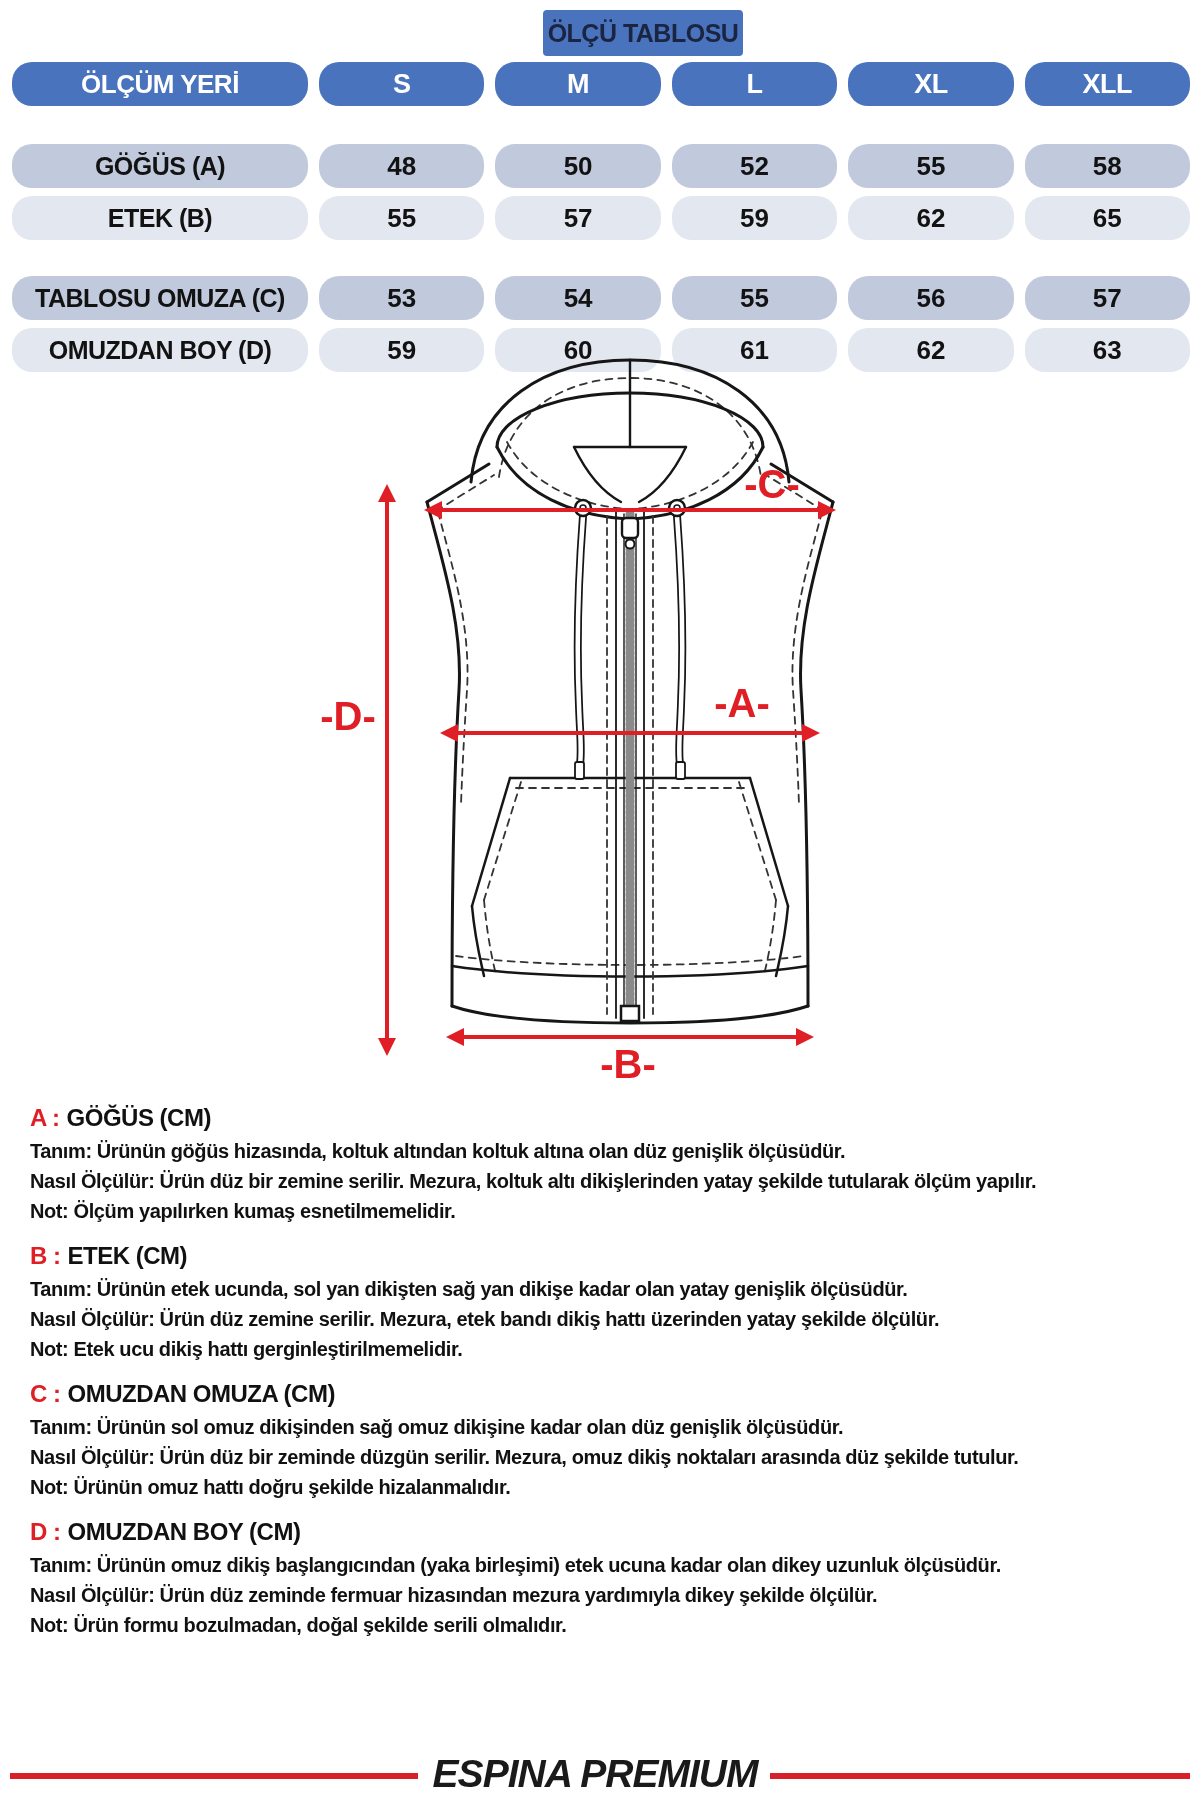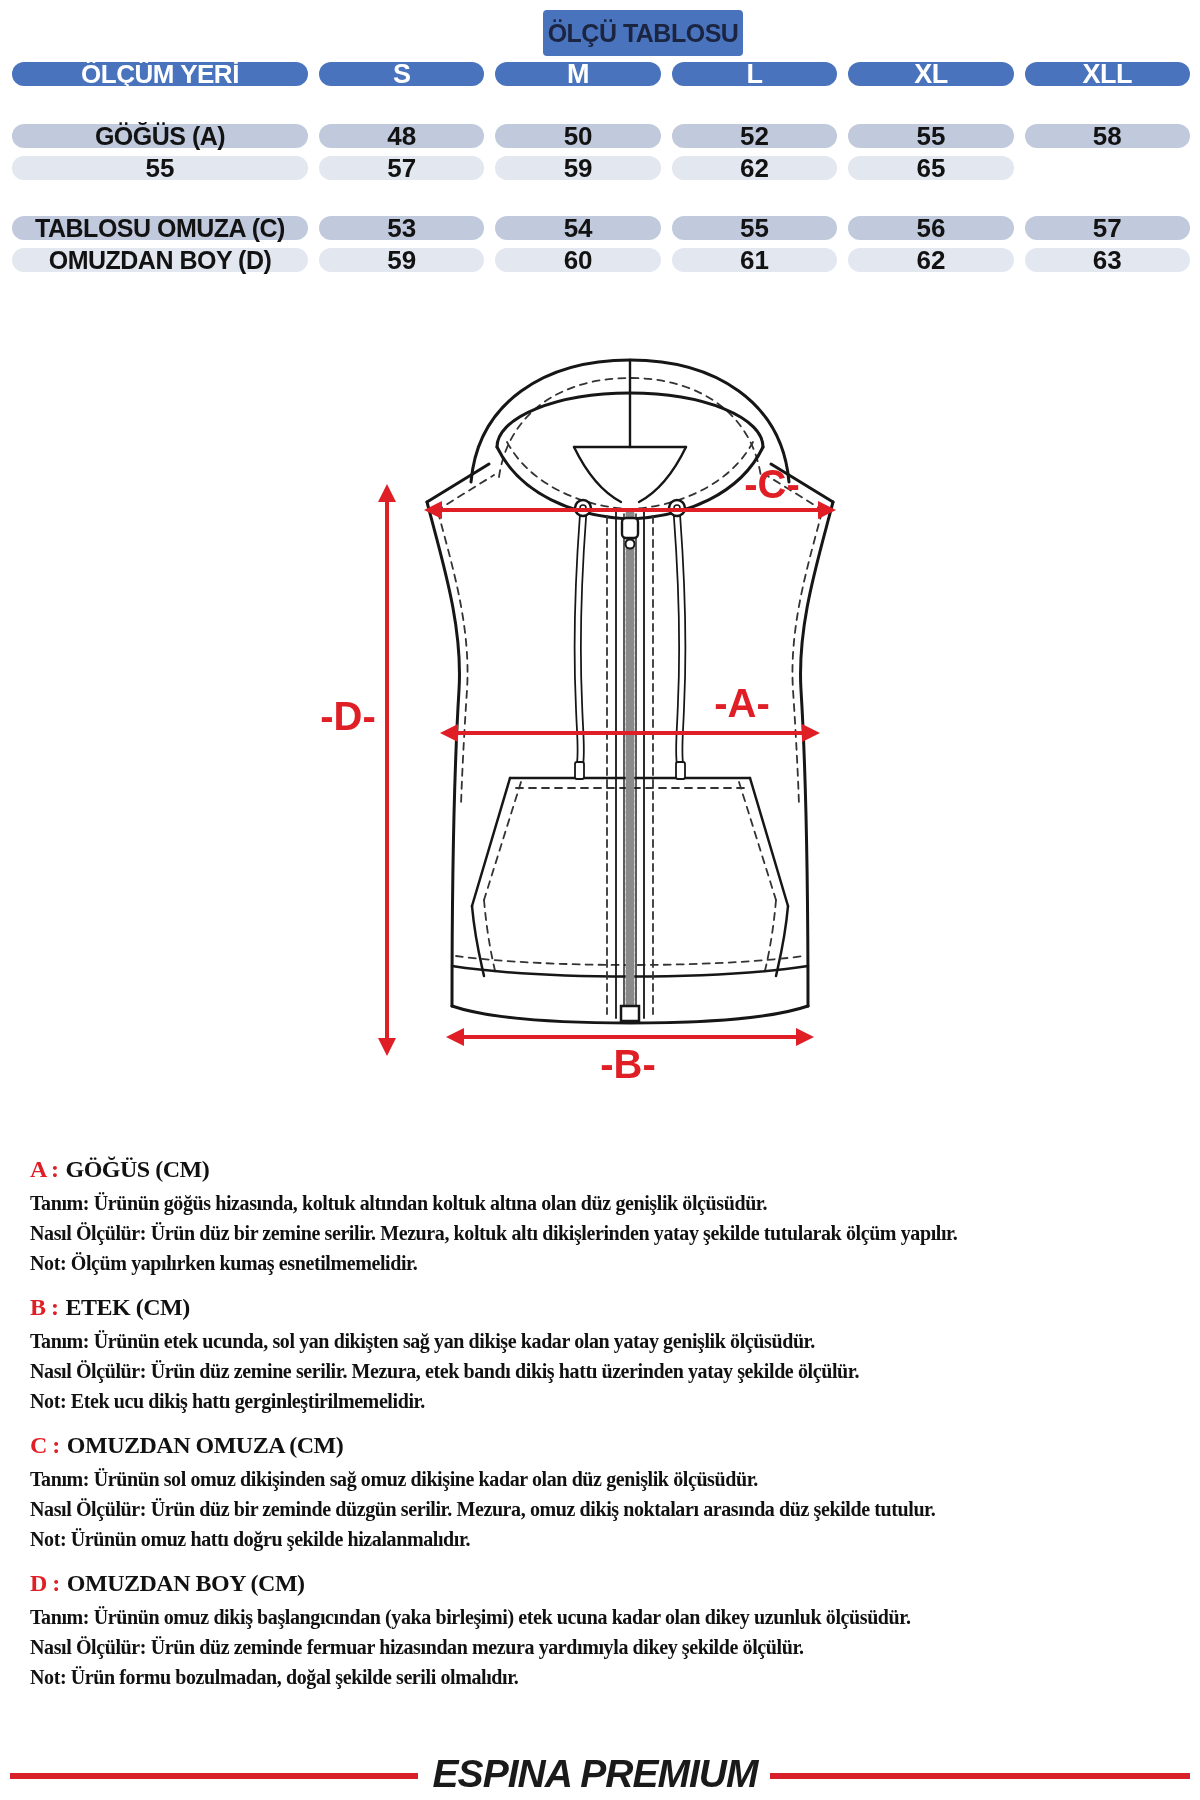--- a/index.html
+++ b/index.html
@@ -6,35 +6,35 @@
   body{font-family:"Liberation Sans","DejaVu Sans",sans-serif;width:1200px;height:1800px;position:relative;overflow:hidden;}
 
   
   .title-pill{position:absolute;left:543px;top:10px;width:200px;height:46px;background:#4a73bd;border-radius:4px;
     display:flex;align-items:center;justify-content:center;font-weight:bold;font-size:25px;color:#1b2542;letter-spacing:-0.5px;}
 
   
   .size-table{position:absolute;left:12px;top:62px;width:1178px;}
   .t-row{display:grid;grid-template-columns:296px repeat(5,1fr);column-gap:11px;margin-bottom:8px;}
   .t-row.header{margin-bottom:10px;}
-  .cell{height:24px;border-radius:20px;display:flex;align-items:center;justify-content:center;
+  .cell{height:44px;border-radius:20px;display:flex;align-items:center;justify-content:center;
     font-weight:bold;color:#121212;}
   .header .cell{background:#4a73bd;color:#ffffff;font-size:27px;letter-spacing:-0.5px;}
   .header .cell.place{font-size:26px;}
   .row-odd .cell{background:#c1cadd;margin-top:28px;}
   .row-even .cell{background:#e3e7f0;}
   .cell.label{font-size:25px;letter-spacing:-0.5px;}
   .cell.val{font-size:26px;}
 
   
   .diagram{position:absolute;left:0;top:330px;width:1200px;height:770px;}
   .diagram svg{display:block;}
 
   
-  .guide{position:absolute;left:30px;top:1156px;width:1160px;color:#111111;font-family:Liberation Serif, serif;}
+  .guide{position:absolute;left:30px;top:1104px;width:1160px;color:#111111;}
   .g-section{margin-bottom:16px;}
   .g-head{font-size:24px;font-weight:bold;height:32px;letter-spacing:-0.5px;white-space:nowrap;}
   .g-head .pfx{color:#e01e25;margin-right:7px;}
   .g-line{font-size:20px;font-weight:bold;line-height:30px;letter-spacing:-0.4px;white-space:nowrap;}
 
   
   .footer{position:absolute;left:0;top:1752px;width:1200px;height:48px;font-style:italic;}
   .f-line{position:absolute;top:21px;height:6px;background:#d8202a;}
   .f-line.left{left:10px;width:408px;}
   .f-line.right{right:10px;width:420px;}
@@ -61,20 +61,21 @@
   <div class="t-row row-odd">
     <div class="cell label">GÖĞÜS (A)</div>
     <div class="cell val">48</div>
     <div class="cell val">50</div>
     <div class="cell val">52</div>
     <div class="cell val">55</div>
     <div class="cell val">58</div>
   </div>
 
   <div class="t-row row-even">
+    <div class="cell label">ETEK (B)</div>
     <div class="cell val">55</div>
     <div class="cell val">57</div>
     <div class="cell val">59</div>
     <div class="cell val">62</div>
     <div class="cell val">65</div>
   </div>
 
   <div class="t-row row-odd">
     <div class="cell label">TABLOSU OMUZA (C)</div>
     <div class="cell val">53</div>

